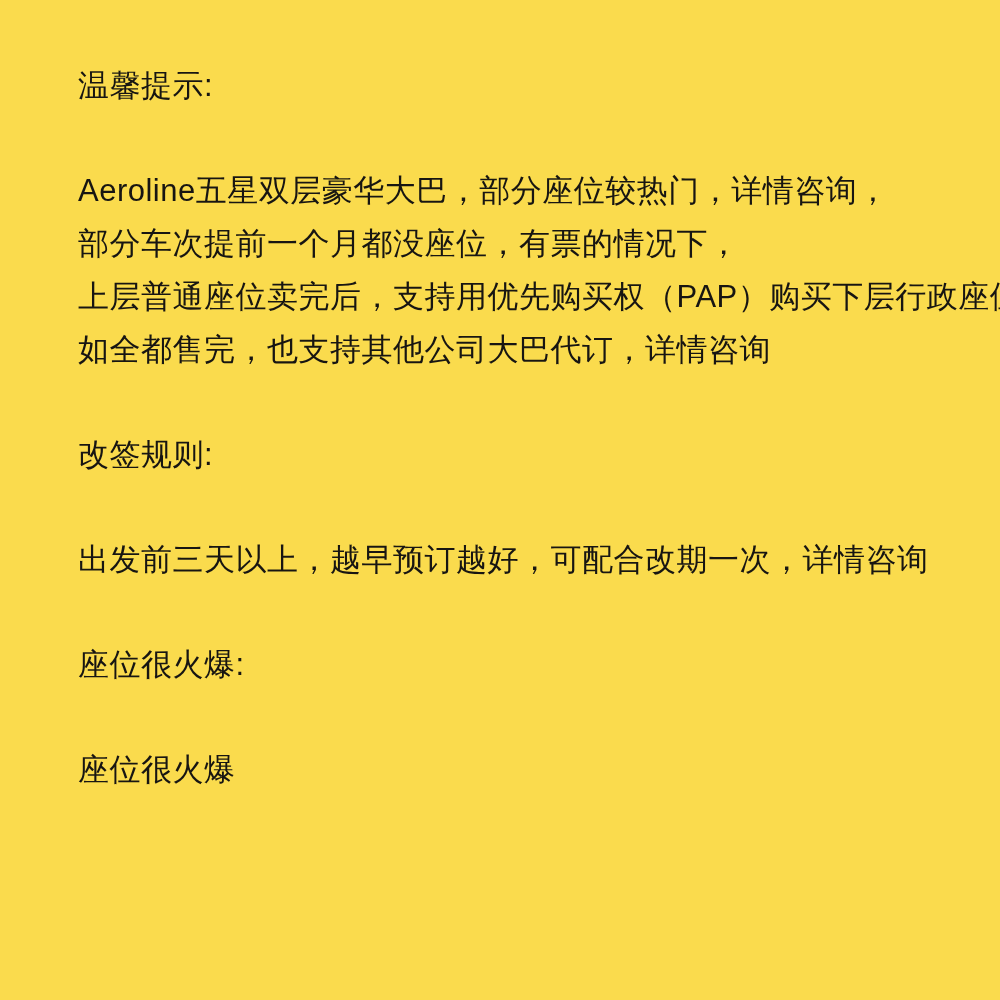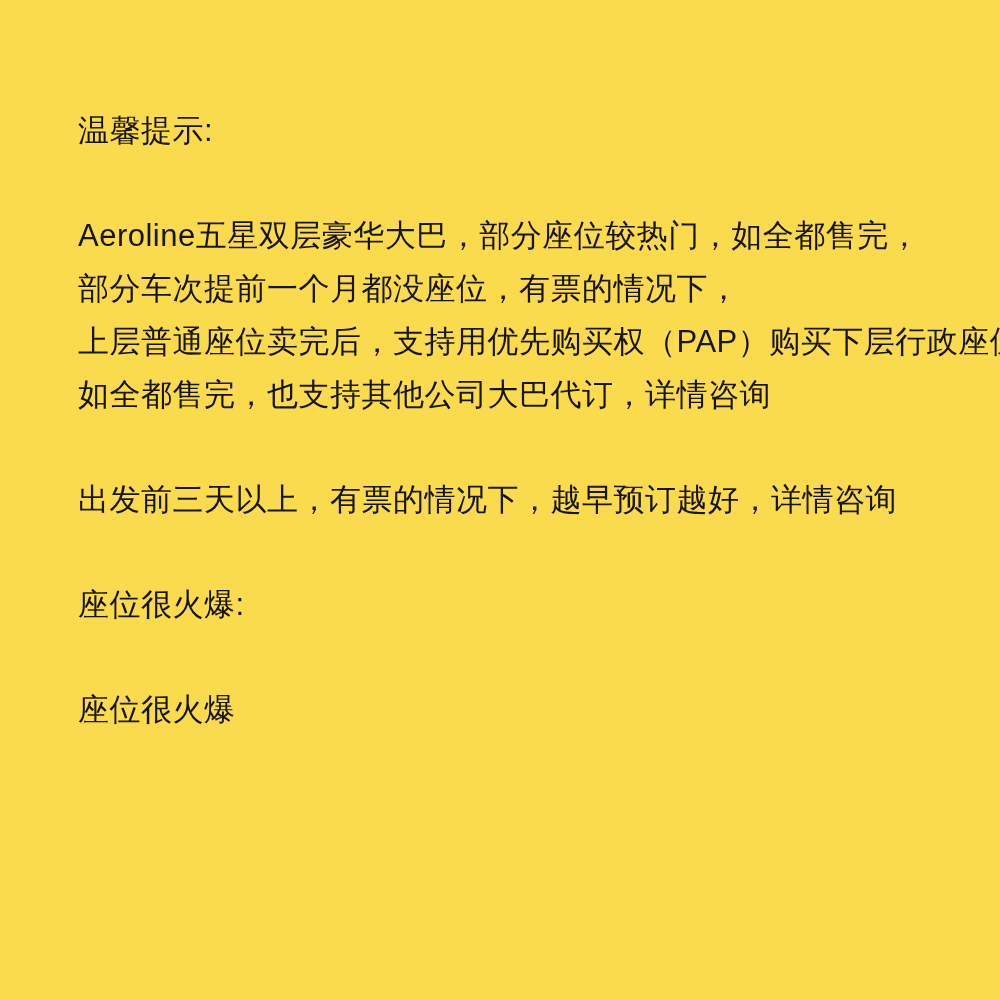--- a/index.html
+++ b/index.html
@@ -10,49 +10,52 @@
     width: 1000px;
     height: 1000px;
     overflow: hidden;
     font-family: "Liberation Sans", "DejaVu Sans", sans-serif;
     font-size: 31px;
     line-height: 53px;
     font-weight: 400;
   }
   .content {
     box-sizing: border-box;
-    padding: 104px 0 0 78px;
+    padding: 59px 0 0 78px;
   }
   .block {
     margin: 0 0 52px 0;
   }
   .line {
     white-space: nowrap;
     letter-spacing: 0.5px;
   }
 </style>
 </head>
 <body style="background: rgb(250, 219, 77); color: rgb(23, 21, 18);">
 
 <div class="content">
 
   <div class="block">
     <div class="line">温馨提示:</div>
   </div>
 
   <div class="block">
-    <div class="line">Aeroline五星双层豪华大巴，部分座位较热门，如全都售完，</div>
+    <div class="line">Aeroline五星双层豪华大巴，部分座位较热门，详情咨询，</div>
     <div class="line">部分车次提前一个月都没座位，有票的情况下，</div>
     <div class="line">上层普通座位卖完后，支持用优先购买权（PAP）购买下层行政座位</div>
     <div class="line">如全都售完，也支持其他公司大巴代订，详情咨询</div>
   </div>
 
+  <div class="block">
+    <div class="line">改签规则:</div>
+  </div>
 
   <div class="block">
-    <div class="line">出发前三天以上，有票的情况下，越早预订越好，详情咨询</div>
+    <div class="line">出发前三天以上，越早预订越好，可配合改期一次，详情咨询</div>
   </div>
 
   <div class="block">
     <div class="line">座位很火爆:</div>
   </div>
 
   <div class="block">
     <div class="line">座位很火爆</div>
   </div>
 

